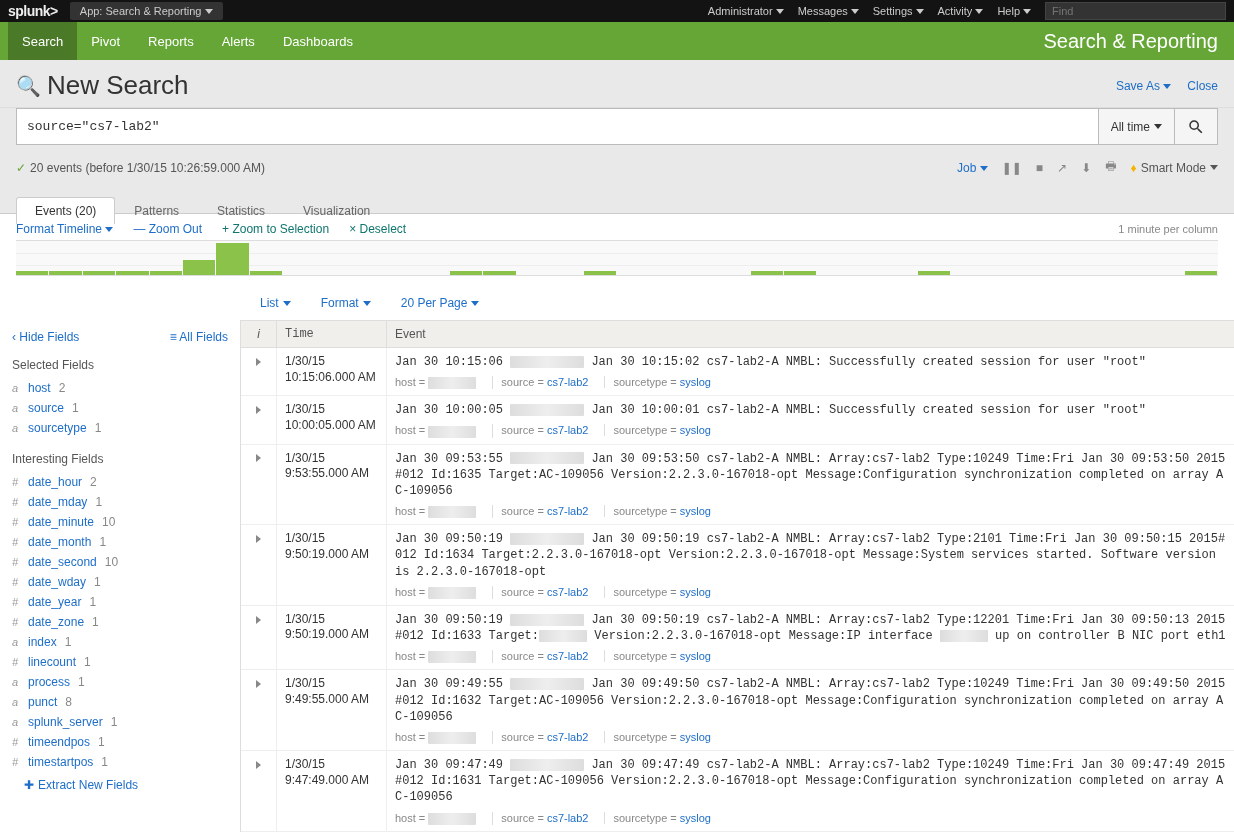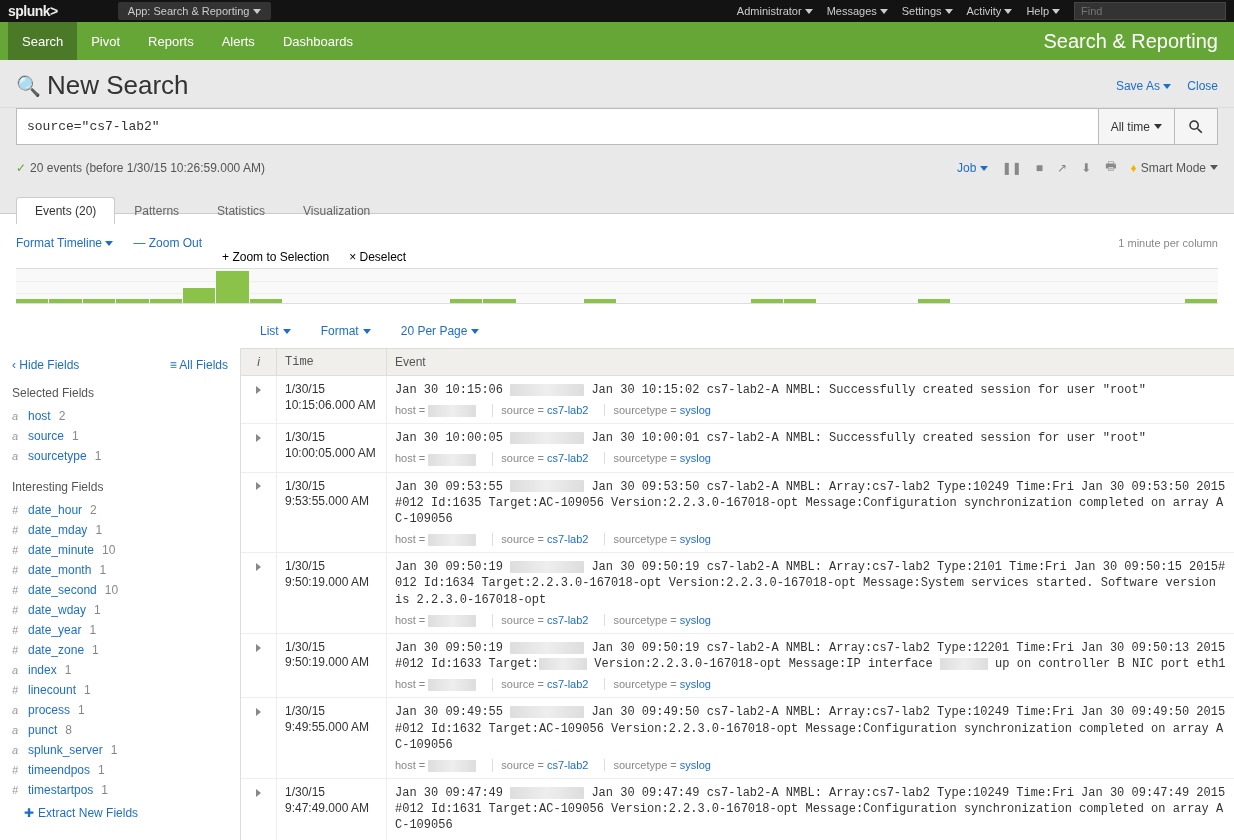--- a/index.html
+++ b/index.html
@@ -2,24 +2,24 @@
 <html><head>
 <meta charset="utf-8">
 <style>
 * { margin: 0; padding: 0; box-sizing: border-box; }
 body { font-family: "Helvetica Neue", Arial, sans-serif; font-size: 12px; color: #333; background: #fff; width: 1234px; }
 a { color: #1e6ec8; text-decoration: none; cursor: pointer; }
 
 
 .topbar { background: #131313; height: 22px; display: flex; align-items: center; padding: 0 8px; color: #ccc; }
 .logo { font-weight: bold; font-size: 14px; color: #eee; margin-right: 12px; letter-spacing: -0.5px; }
-.app-dd { background: #333; color: #ccc; padding: 3px 10px; font-size: 11px; border-radius: 2px; display: flex; align-items: center; gap: 4px; margin-left: 48px; }
+.app-dd { background: #333; color: #ccc; padding: 3px 10px; font-size: 11px; border-radius: 2px; display: flex; align-items: center; gap: 4px; }
 .topbar-right { margin-left: auto; display: flex; align-items: center; gap: 14px; font-size: 11px; }
 .topbar-right .item { display: flex; align-items: center; gap: 3px; }
-.find-box { background: #333; border: 1px solid #444; color: #999; padding: 2px 6px; font-size: 11px; width: 152px; }
+.find-box { background: #333; border: 1px solid #444; color: #999; padding: 2px 6px; font-size: 11px; width: 181px; }
 
 
 .navbar { background: #65a637; height: 38px; display: flex; align-items: center; padding: 0 8px; color: #fff; }
 .navbar .navitem { padding: 0 14px; font-size: 13px; height: 38px; display: flex; align-items: center; }
 .navbar .navitem.active { background: #4a7a28; }
 .navbar .navright { margin-left: auto; font-size: 20px; font-weight: 300; padding-right: 8px; }
 
 
 .page-head { background: #e9e9e9; padding: 10px 16px 6px 16px; display: flex; align-items: center; border-bottom: 1px solid #ddd; }
 .page-title { font-size: 26px; font-weight: 300; color: #333; display: flex; align-items: center; gap: 6px; }
@@ -41,21 +41,21 @@
 .smart-mode { color: #555; display: flex; align-items: center; gap: 4px; }
 .smart-mode .bulb { color: #f5b400; }
 
 
 .tabs-row { background: #e9e9e9; display: flex; border-bottom: 1px solid #ccc; padding-left: 16px; }
 .tab { padding: 6px 18px; font-size: 12px; color: #666; border: 1px solid transparent; border-bottom: none; position: relative; top: 11px; border-radius: 3px 3px 0 0; }
 .tab.active { background: #fff; border-color: #ccc; color: #333; }
 
 
 .tl-toolbar { background: #fff; padding: 8px 16px 4px 16px; display: flex; align-items: center; gap: 20px; font-size: 12px; color: #1e6ec8; border-bottom: 0; }
-.tl-toolbar .dis { color: #000000; margin-top: 28px; }
+.tl-toolbar .dis { color: #0f766e; }
 .tl-toolbar .right { margin-left: auto; color: #888; font-size: 11px; }
 
 
 .timeline { padding: 0 16px 10px 16px; background:#fff;}
 .tl-box { border-top: 1px solid #ddd; border-bottom: 1px solid #ddd; height: 36px; display: flex; align-items: flex-end; gap: 0; background: linear-gradient(#f9f9f9, #f9f9f9); position:relative;}
 .tl-box::before, .tl-box::after { content:""; position:absolute; left:0; right:0; height:1px; background:#eee;}
 .tl-box::before{top:12px;} .tl-box::after{top:24px;}
 .tl-bar { flex: 1; background: transparent; margin-right: 1px; position:relative; z-index:1;}
 .tl-bar .fill { background: #8bc34a; width: 100%; position: absolute; bottom: 0; }
 

